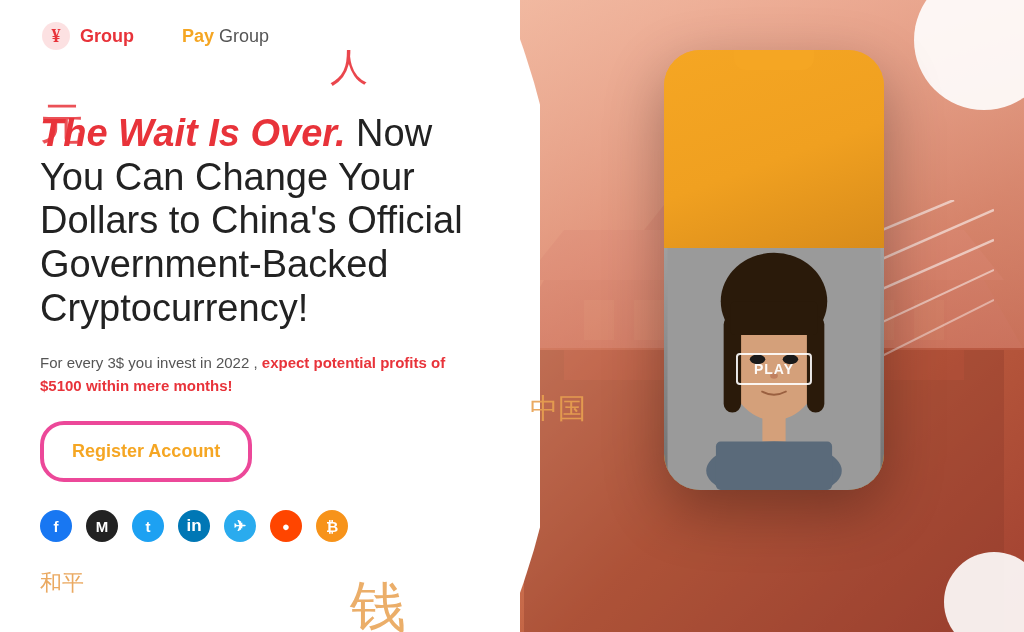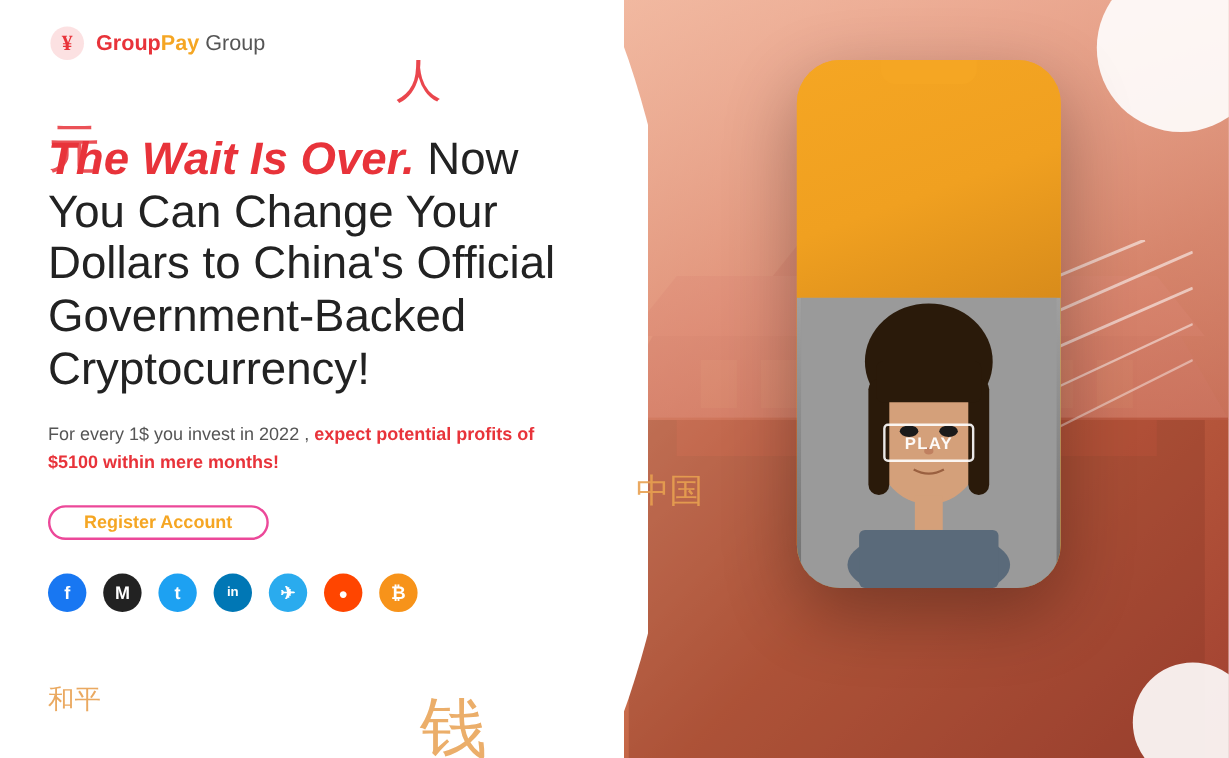--- a/index.html
+++ b/index.html
@@ -53,20 +53,21 @@
       font-weight: 700;
     }
 
     .logo-yuan {
       color: #e8333a;
     }
 
     .logo-pay {
       color: #f5a623;
       font-weight: 900;
+      margin-left: 48px;
     }
 
     .logo-group {
       color: #555;
       font-weight: 400;
       margin-top: 44px;
     }
 
     
     .chinese-yuan {
@@ -153,26 +154,26 @@
 
     .subtitle-highlight {
       color: #e8333a;
       font-weight: 700;
     }
 
     
     .register-btn {
       display: inline-block;
       margin-top: 24px;
-      padding: 4px 28px;
+      padding: 16px 28px;
       background: transparent;
-      border: 2px solid #ec4899;
+      border: 4px solid #ec4899;
       border-radius: 24px;
       color: #f5a623;
-      font-size: 15px;
+      font-size: 18px;
       font-weight: 600;
       cursor: pointer;
       text-decoration: none;
     }
 
     
     .social-icons {
       display: flex;
       align-items: center;
       gap: 14px;
@@ -376,32 +377,32 @@
     </span>
   </div>
 
   
   <div class="main-headline">
     <span class="headline-bold-red">The Wait Is Over.</span><span class="headline-normal"> Now<br>You Can Change Your<br>Dollars to China's Official<br>Government-Backed<br>Cryptocurrency!</span>
   </div>
 
   
   <p class="subtitle">
-    <span>For every 1$ you invest in 2022 , </span><span class="subtitle-highlight">expect potential profits of $5100 within mere months!</span>
+    <span>For every 3$ you invest in 2022 , </span><span class="subtitle-highlight">expect potential profits of $5100 within mere months!</span>
   </p>
 
   
   <button class="register-btn">Register Account</button>
 
   
   <div class="social-icons">
     <a href="#" class="social-icon si-facebook" title="Facebook">f</a>
     <a href="#" class="social-icon si-medium" title="Medium">M</a>
     <a href="#" class="social-icon si-twitter" title="Twitter">t</a>
-    <a href="#" class="social-icon si-linkedin" title="LinkedIn" style="font-size:11px;">in</a>
+    <a href="#" class="social-icon si-linkedin" title="LinkedIn" style="font-size:17px;">in</a>
     <a href="#" class="social-icon si-telegram" title="Telegram">✈</a>
     <a href="#" class="social-icon si-reddit" title="Reddit" style="font-size:13px;">●</a>
     <a href="#" class="social-icon si-bitcoin" title="Bitcoin">₿</a>
   </div>
 </div>
 
 <div class="chinese-yuan">元</div>
 <div class="chinese-person">人</div>
 <div class="chinese-china">中国</div>
 <div class="chinese-heping">和平</div>

